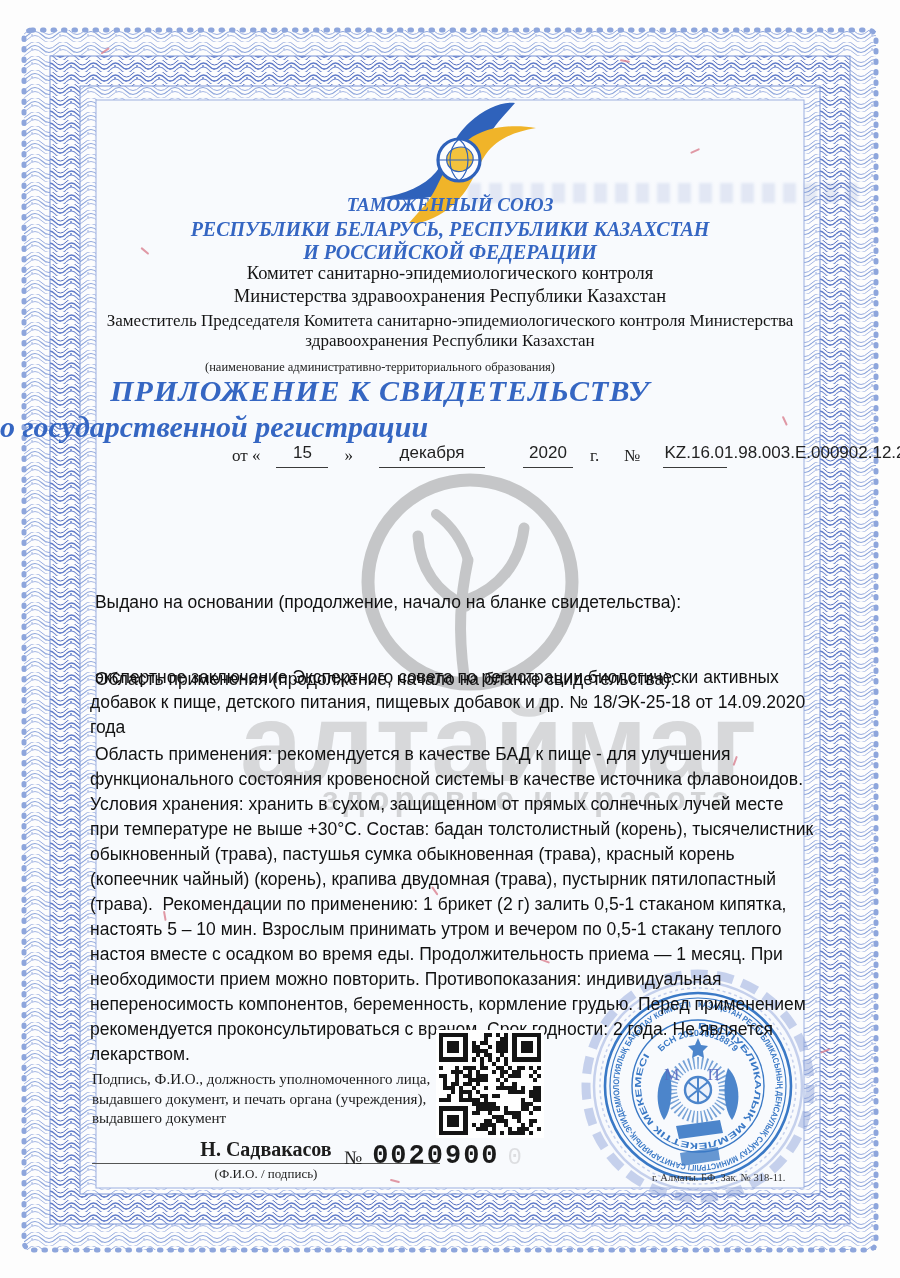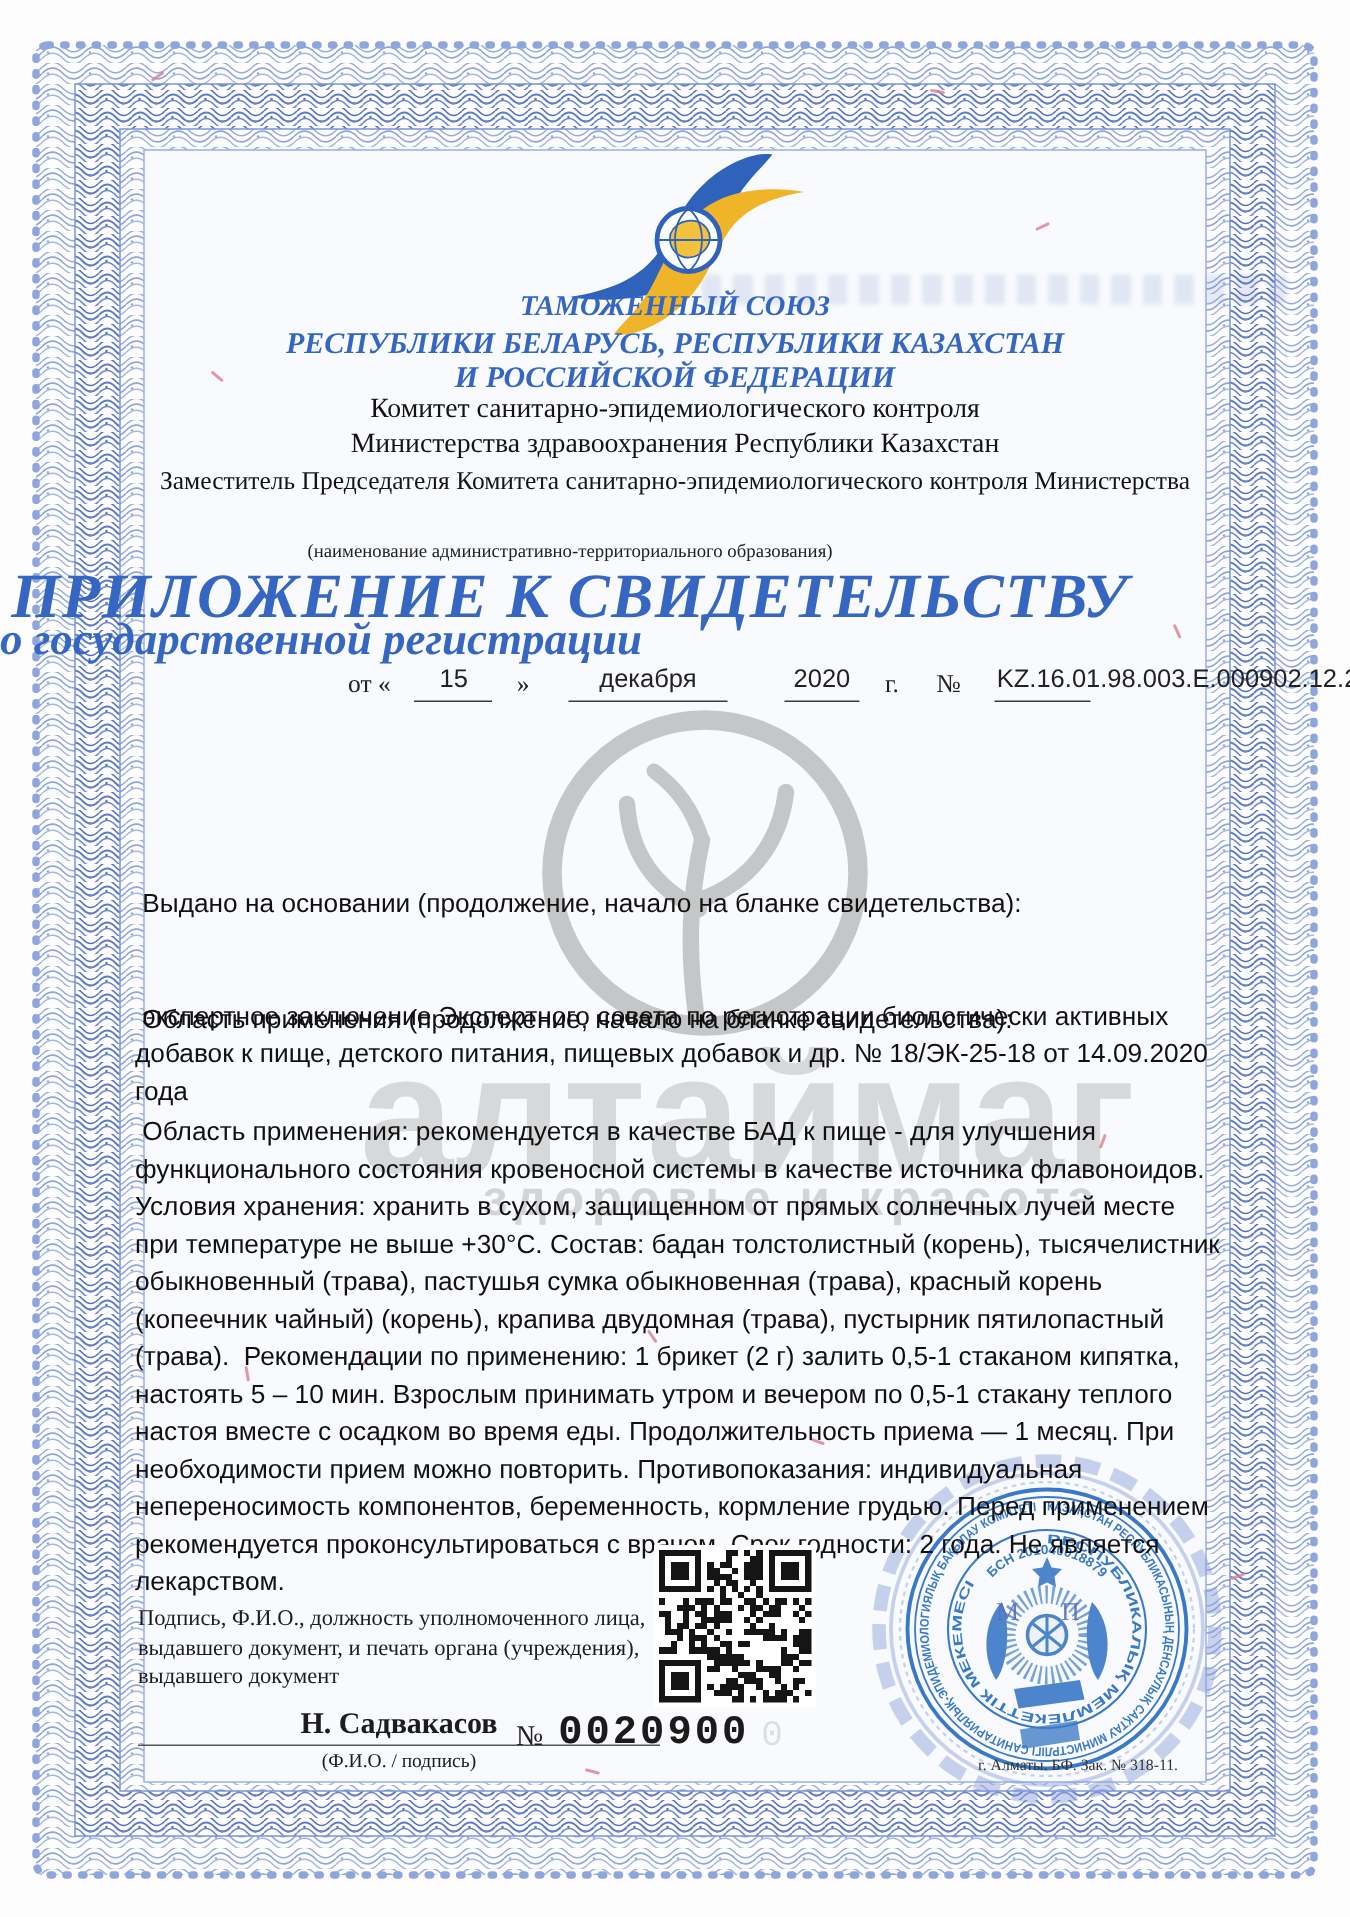--- a/index.html
+++ b/index.html
@@ -17,21 +17,21 @@
   .union-2{top:218px;font-size:20px;}
   .union-3{top:241px;font-size:20px;}
   .committee{position:absolute;left:0;width:900px;text-align:center;color:#141414;font-size:18.5px;}
   .committee-1{top:263px;}
   .committee-2{top:286px;}
   .official{position:absolute;left:0;width:900px;text-align:center;color:#141414;font-size:17px;}
   .official-1{top:311px;}
   .official-2{top:331px;}
   .territory{position:absolute;left:0;width:760px;text-align:center;color:#222;font-size:12.5px;top:360px;}
   .title-main{position:absolute;left:0;width:760px;text-align:center;top:374px;color:#3566c2;
-              font-weight:bold;font-style:italic;font-size:42px;letter-spacing:1px;}
+              font-weight:bold;font-style:italic;font-size:30px;letter-spacing:1px;}
   .title-sub{position:absolute;left:0;width:900px;text-align:left;top:410px;color:#3566c2;
              font-weight:bold;font-style:italic;font-size:30px;}
 
   
   .drow{position:absolute;top:440px;left:232px;display:flex;align-items:flex-end;
         font-size:17px;color:#222;gap:12px;}
   .dlabel{padding-bottom:2px;white-space:pre;}
   .blank{position:relative;border-bottom:1.4px solid #3a3a3a;height:27px;}
   .blank>span{position:absolute;bottom:4px;left:0;width:100%;text-align:center;
               font-family:"Liberation Sans",sans-serif;font-size:17px;white-space:nowrap;}
@@ -151,20 +151,21 @@
       <path d="M75,62 C79,52 93,50 99,58 C104,65 100,74 91,77 C81,80 73,72 75,62 Z" fill="#f2c23e" stroke="#2f62bb" stroke-width="1.2"></path>
       <path d="M87,45 C75,55 75,77 87,87 M87,45 C99,55 99,77 87,87 M66,66 H108" fill="none" stroke="#2f62bb" stroke-width="1.2"></path>
     </svg>
 
     <div class="union union-1">ТАМОЖЕННЫЙ СОЮЗ</div>
     <div class="union union-2">РЕСПУБЛИКИ БЕЛАРУСЬ, РЕСПУБЛИКИ КАЗАХСТАН</div>
     <div class="union union-3">И РОССИЙСКОЙ ФЕДЕРАЦИИ</div>
     <div class="committee committee-1">Комитет санитарно-эпидемиологического контроля</div>
     <div class="committee committee-2">Министерства здравоохранения Республики Казахстан</div>
     <div class="official official-1">Заместитель Председателя Комитета санитарно-эпидемиологического контроля Министерства</div>
+    <div class="official official-2">здравоохранения Республики Казахстан</div>
     <div class="territory">(наименование административно-территориального образования)</div>
 
     <div class="title-main">ПРИЛОЖЕНИЕ К СВИДЕТЕЛЬСТВУ</div>
     <div class="title-sub">о государственной регистрации</div>
 
     <div class="drow">
       <span class="dlabel">от «</span>
       <span class="blank b-day">
           <span>15</span>
         </span>

